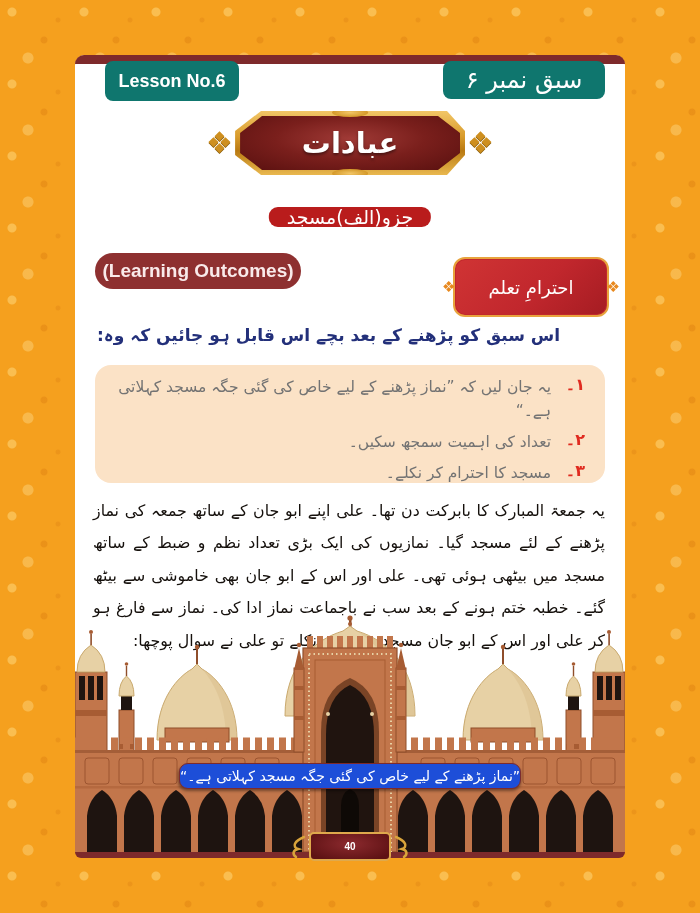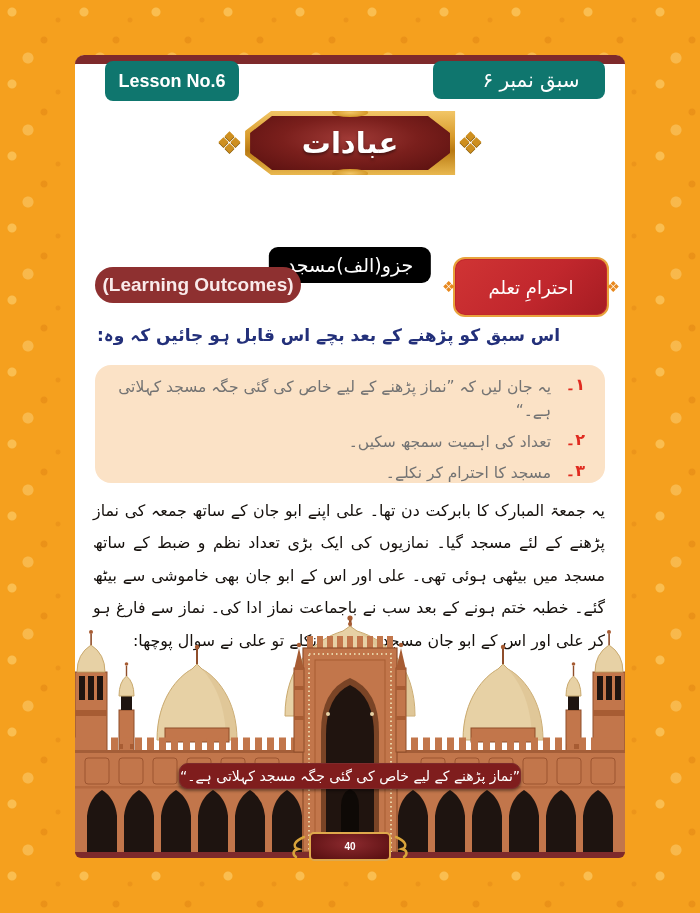--- a/index.html
+++ b/index.html
@@ -18,41 +18,41 @@
 
   .page{
     position:absolute;left:75px;top:55px;width:550px;height:803px;
     background:#FFFFFF;border-radius:10px;
   }
   .top-bar{position:absolute;top:0;left:0;right:0;height:9px;background:#7E2A2B;border-radius:10px 10px 0 0;}
   .bottom-bar{position:absolute;bottom:0;left:0;right:0;height:6px;background:#7E2A2B;border-radius:0 0 10px 10px;z-index:5;}
 
   .tab{position:absolute;background:#0f766e;color:#FFFFFF;display:flex;align-items:center;justify-content:center;border-radius:8px;}
   .tab-en{top:6px;left:30px;width:134px;height:40px;font-size:18px;font-weight:bold;}
-  .tab-ur{top:6px;right:20px;width:148px;height:38px;font-size:20px;padding-left:24px;}
+  .tab-ur{top:6px;right:20px;width:162px;height:38px;font-size:24px;}
 
   
   .banner-wrap{position:absolute;top:56px;left:50%;transform:translateX(-50%);display:flex;align-items:center;gap:2px;z-index:2;}
   .flourish{color:#CE8F1F;font-size:30px;line-height:1;text-shadow:0 1px 0 #8a5c08;}
-  .banner{position:relative;width:210px;height:64px;
+  .banner{position:relative;width:230px;height:64px;
     clip-path:polygon(26px 0,212px 0,100% 20px,100% 44px,212px 100%,26px 100%,0 44px,0 20px);
     background:linear-gradient(180deg,#F2C667,#D89B2B 40%,#B97A12 62%,#E9B84F);
     display:flex;align-items:center;justify-content:center;}
   .banner-inner{position:absolute;inset:5px;
     clip-path:polygon(22px 0,calc(100% - 22px) 0,100% 17px,100% calc(100% - 17px),calc(100% - 22px) 100%,22px 100%,0 calc(100% - 17px),0 17px);
     background:radial-gradient(ellipse at 50% 42%,#A03A36 0%,#7A1F1C 48%,#58100F 100%);}
   .banner-knob{position:absolute;left:50%;transform:translateX(-50%);width:36px;height:9px;background:radial-gradient(#F2C667,#C8860F);border-radius:50%;}
   .knob-t{top:-3px}.knob-b{bottom:-3px}
   .banner-title{position:relative;z-index:1;color:#fff;font-size:29px;font-weight:bold;text-shadow:0 2px 3px rgba(0,0,0,.45);}
 
   .section-pill{position:absolute;top:152px;left:50%;transform:translateX(-50%);
-    background:#000000;color:#fff;border-radius:9px;height:36px;padding:0 18px;
-    display:flex;align-items:center;justify-content:center;font-size:19px;margin-top:40px;}
-
-  .lo-pill{position:absolute;top:212px;left:20px;width:206px;height:36px;background:#8E3030;
+    background:#b91c1c;color:#fff;border-radius:9px;height:20px;padding:0 18px;
+    display:flex;align-items:center;justify-content:center;font-size:19px;}
+
+  .lo-pill{position:absolute;top:198px;left:20px;width:206px;height:36px;background:#8E3030;
     border-radius:19px;color:#F9EAEA;display:flex;align-items:center;justify-content:center;
     font-size:19px;font-weight:bold;}
 
   .ho-box{position:absolute;top:202px;right:16px;width:152px;height:56px;background:
     linear-gradient(135deg,#D03434 0%,#C1272D 55%,#A51C22 100%);
     border:2px solid #E8A33D;border-radius:12px;color:#fff;display:flex;align-items:center;justify-content:center;
     font-size:18px;box-shadow:0 0 0 1px #C1272D inset;}
   .ho-ornament{position:absolute;top:50%;transform:translateY(-50%);color:#E8891F;font-size:15px;line-height:1;}
   .ho-l{left:-13px}.ho-r{right:-13px}
 
@@ -64,21 +64,21 @@
   .obj-row{display:flex;direction:rtl;align-items:flex-start;margin-bottom:7px;}
   .obj-num{color:#E02B20;font-weight:bold;font-size:16px;width:34px;flex:0 0 34px;}
   .obj-text{color:#737373;font-size:15.5px;line-height:1.55;}
 
   .story{position:absolute;top:440px;left:18px;right:20px;direction:rtl;text-align:justify;
     color:#15100C;font-size:15.8px;line-height:2.05;}
 
   .mosque{position:absolute;bottom:6px;left:0;width:550px;height:238px;z-index:1;}
 
   .mosque-caption{position:absolute;top:708px;left:50%;transform:translateX(-50%);z-index:3;
-    background:#7f1d1d;border:1px solid #7E2A2B;border-radius:9px;color:#fff;direction:rtl;
+    background:#1d4ed8;border:1px solid #7E2A2B;border-radius:9px;color:#fff;direction:rtl;
     font-size:14px;padding:4px 0;white-space:nowrap;box-shadow:0 2px 3px rgba(0,0,0,.4);}
 
   .page-num-wrap{position:absolute;bottom:-3px;left:50%;transform:translateX(-50%);z-index:6;
     display:flex;align-items:center;gap:3px;}
   .page-num{width:78px;height:25px;background:radial-gradient(ellipse at 50% 40%,#8C2A2E,#5E1214 85%);
     border:2px solid #DFA94C;border-radius:5px;color:#fff;font-weight:bold;font-size:10px;
     display:flex;align-items:center;justify-content:center;}
   .leaf svg{display:block}
 </style>
 </head>

